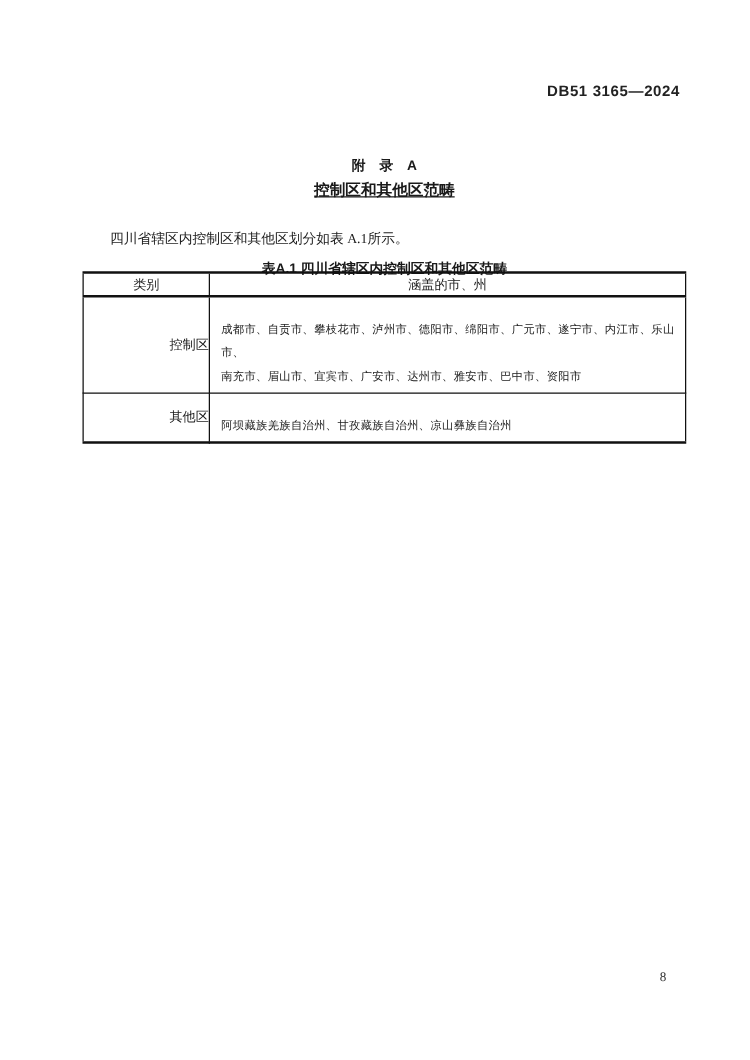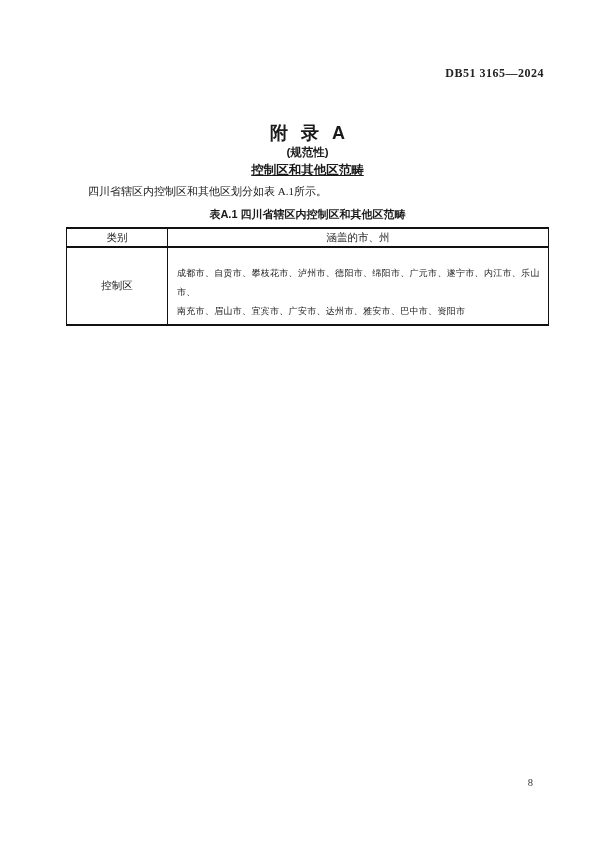--- a/index.html
+++ b/index.html
@@ -12,39 +12,39 @@
     width: 600px;
     height: 848px;
     background: #ffffff;
     color: #1a1a1a;
     overflow: hidden;
   }
   .std-number {
     position: absolute;
     top: 66px;
     right: 56px;
-    font-family: Liberation Serif, serif;
+    font-family: Liberation Sans, sans-serif;
     font-size: 12px;
     font-weight: 600;
     letter-spacing: 0.5px;
     color: #222222;
     white-space: nowrap;
   }
   .appendix-head {
     position: absolute;
     top: 126px;
     left: 66px;
     width: 483px;
     text-align: center;
     font-family: "Liberation Sans", sans-serif;
     font-weight: 700;
     color: #1a1a1a;
   }
   .appendix-title {
-    font-size: 18px;
+    font-size: 11px;
     line-height: 14px;
     word-spacing: 8px;
   }
   .appendix-subtitle {
     font-size: 11.5px;
     line-height: 12px;
     margin-top: 6px;
   }
   .appendix-heading {
     font-size: 12.5px;
@@ -70,21 +70,21 @@
     left: 66px;
     width: 483px;
     text-align: center;
     font-family: "Liberation Sans", sans-serif;
     font-weight: 700;
     font-size: 11px;
     color: #1a1a1a;
   }
   table.zones {
     position: absolute;
-    top: 227px;
+    top: 217px;
     left: 66px;
     width: 483px;
     border-collapse: collapse;
     table-layout: fixed;
     font-family: "Liberation Serif", serif;
     color: #1a1a1a;
     border-top: 2px solid #111111;
     border-bottom: 2px solid #111111;
   }
   table.zones th,
@@ -95,21 +95,21 @@
   table.zones thead th {
     border-top: 2px solid #111111;
     border-bottom: 2px solid #111111;
     height: 17px;
     font-weight: normal;
     font-size: 10.5px;
     text-align: center;
     vertical-align: middle;
   }
   table.zones td.cat {
-    text-align: center;
+    text-align: right;
     vertical-align: middle;
     font-size: 10.5px;
   }
   table.zones td.cov {
     text-align: left;
     vertical-align: middle;
     font-size: 9px;
     line-height: 19px;
     padding: 16px 8px 3px 9px;
     white-space: pre-line;
@@ -129,21 +129,20 @@
 </style>
 </head>
 <body>
 
 <div class="page">
 
   <div class="std-number">DB51 3165—2024</div>
 
   <div class="appendix-head">
     <div class="appendix-title">附 录 A</div>
-    <div class="appendix-subtitle">(规范性)</div>
     <div class="appendix-heading">控制区和其他区范畴</div>
   </div>
 
   <p class="intro">四川省辖区内控制区和其他区划分如表 A.1所示。</p>
 
   <div class="table-caption">表A.1 四川省辖区内控制区和其他区范畴</div>
 
   <table class="zones">
     <colgroup>
       <col style="width:101px">
@@ -154,18 +153,22 @@
         <th>类别</th>
         <th>涵盖的市、州</th>
       </tr>
     </thead>
     <tbody>
       <tr class="row-control">
         <td class="cat">控制区</td>
         <td class="cov">成都市、自贡市、攀枝花市、泸州市、德阳市、绵阳市、广元市、遂宁市、内江市、乐山市、
 南充市、眉山市、宜宾市、广安市、达州市、雅安市、巴中市、资阳市</td>
       </tr>
+      <tr class="row-other">
+        <td class="cat">其他区</td>
+        <td class="cov">阿坝藏族羌族自治州、甘孜藏族自治州、凉山彝族自治州</td>
+      </tr>
     </tbody>
   </table>
 
   <div class="page-number">8</div>
 
 </div>
 
 </body></html>

